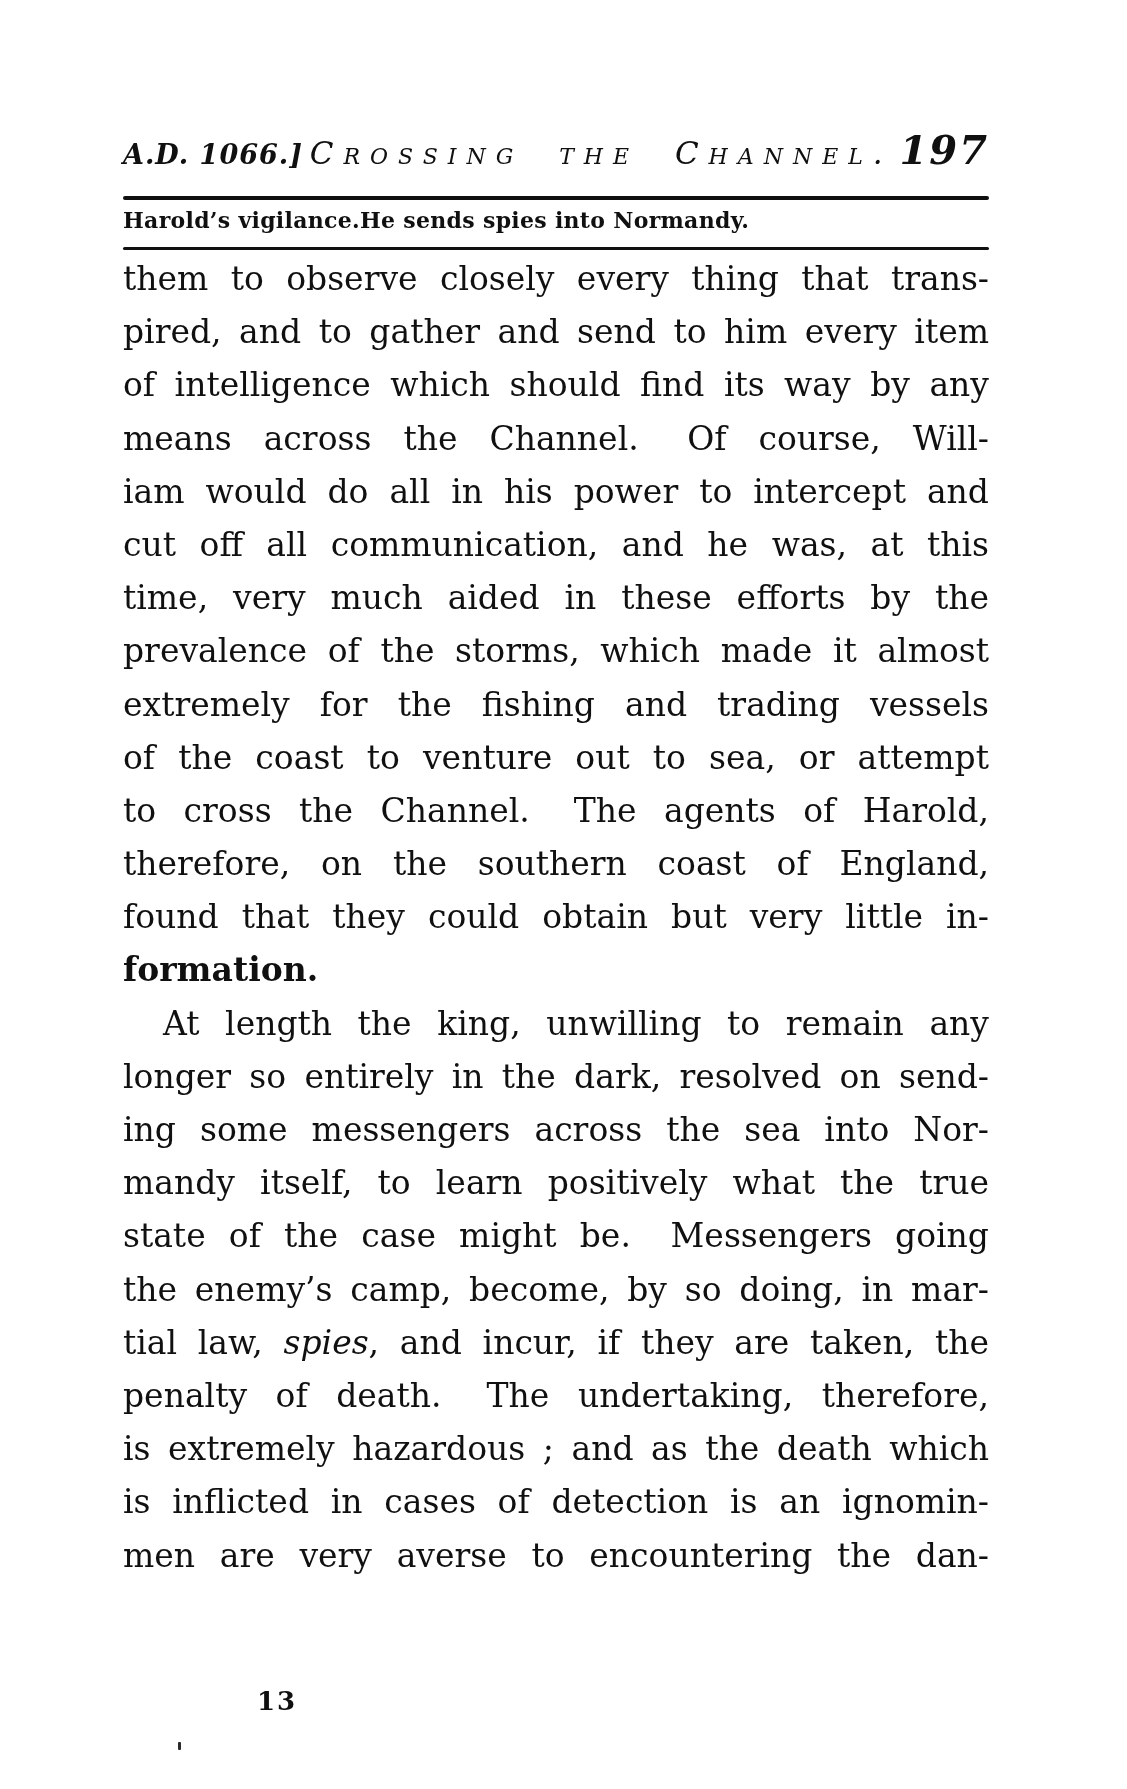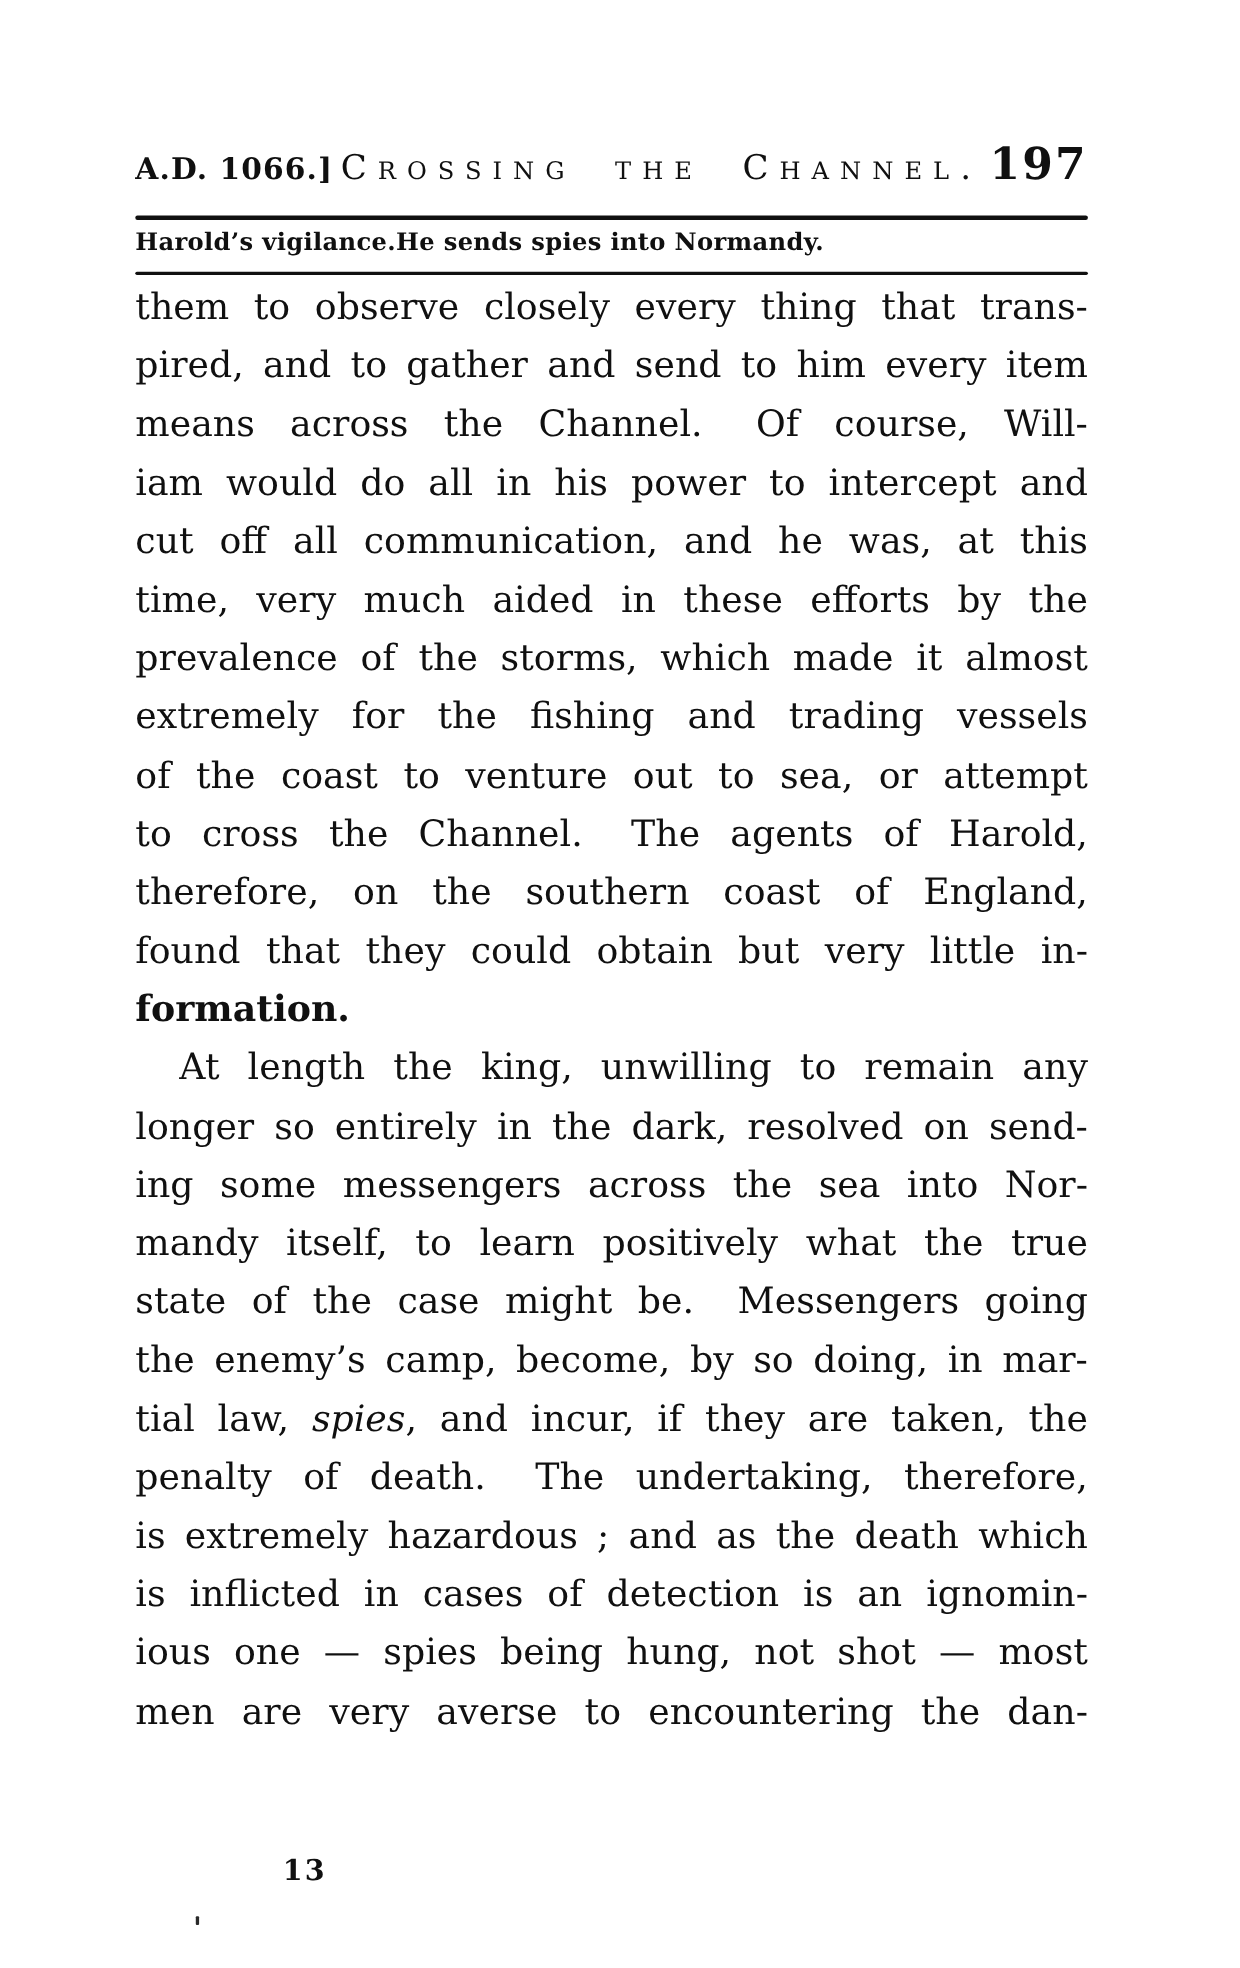--- a/index.html
+++ b/index.html
@@ -21,20 +21,21 @@
     height: 100%;
   }
   .header-row {
     position: absolute;
     top: 126px;
     left: 0;
     width: 100%;
     display: flex;
     justify-content: space-between;
     align-items: baseline;
+    font-style: italic;
   }
   .era-label {
     font-size: 27px;
     font-weight: bold;
     letter-spacing: 1px;
     white-space: nowrap;
   }
   .running-title {
     font-size: 31px;
     font-variant: small-caps;
@@ -129,20 +130,21 @@
     <div class="subheader-row">
       <span>Harold’s vigilance.</span>
       <span>He sends spies into Normandy.</span>
     </div>
 
     <div class="rule-bottom"></div>
 
     <div class="body-lines">
         <div class="line"><span>them to observe closely every thing that trans-</span></div>
         <div class="line"><span>pired, and to gather and send to him every item</span></div>
+        <div class="line"><span>of intelligence which should find its way by any</span></div>
         <div class="line"><span>means across the Channel.  Of course, Will-</span></div>
         <div class="line"><span>iam would do all in his power to intercept and</span></div>
         <div class="line"><span>cut off all communication, and he was, at this</span></div>
         <div class="line"><span>time, very much aided in these efforts by the</span></div>
         <div class="line"><span>prevalence of the storms, which made it almost</span></div>
         <div class="line"><span>extremely for the fishing and trading vessels</span></div>
         <div class="line"><span>of the coast to venture out to sea, or attempt</span></div>
         <div class="line"><span>to cross the Channel.  The agents of Harold,</span></div>
         <div class="line"><span>therefore, on the southern coast of England,</span></div>
         <div class="line"><span>found that they could obtain but very little in-</span></div>
@@ -150,21 +152,20 @@
         <div class="line indent"><span>At length the king, unwilling to remain any</span></div>
         <div class="line"><span>longer so entirely in the dark, resolved on send-</span></div>
         <div class="line"><span>ing some messengers across the sea into Nor-</span></div>
         <div class="line"><span>mandy itself, to learn positively what the true</span></div>
         <div class="line"><span>state of the case might be.  Messengers going</span></div>
         <div class="line"><span>the enemy’s camp, become, by so doing, in mar-</span></div>
         <div class="line"><span>tial law, </span><em>spies</em><span>, and incur, if they are taken, the</span></div>
         <div class="line"><span>penalty of death.  The undertaking, therefore,</span></div>
         <div class="line"><span>is extremely hazardous ; and as the death which</span></div>
         <div class="line"><span>is inflicted in cases of detection is an ignomin-</span></div>
-        <div class="line"><span>ious one — spies being hung, not shot — most</span></div>
         <div class="line"><span>men are very averse to encountering the dan-</span></div>
       </div>
 
     <div class="footer-sig">13</div>
 
     <div class="scan-speck"></div>
 
   </div>
 </div>
 

